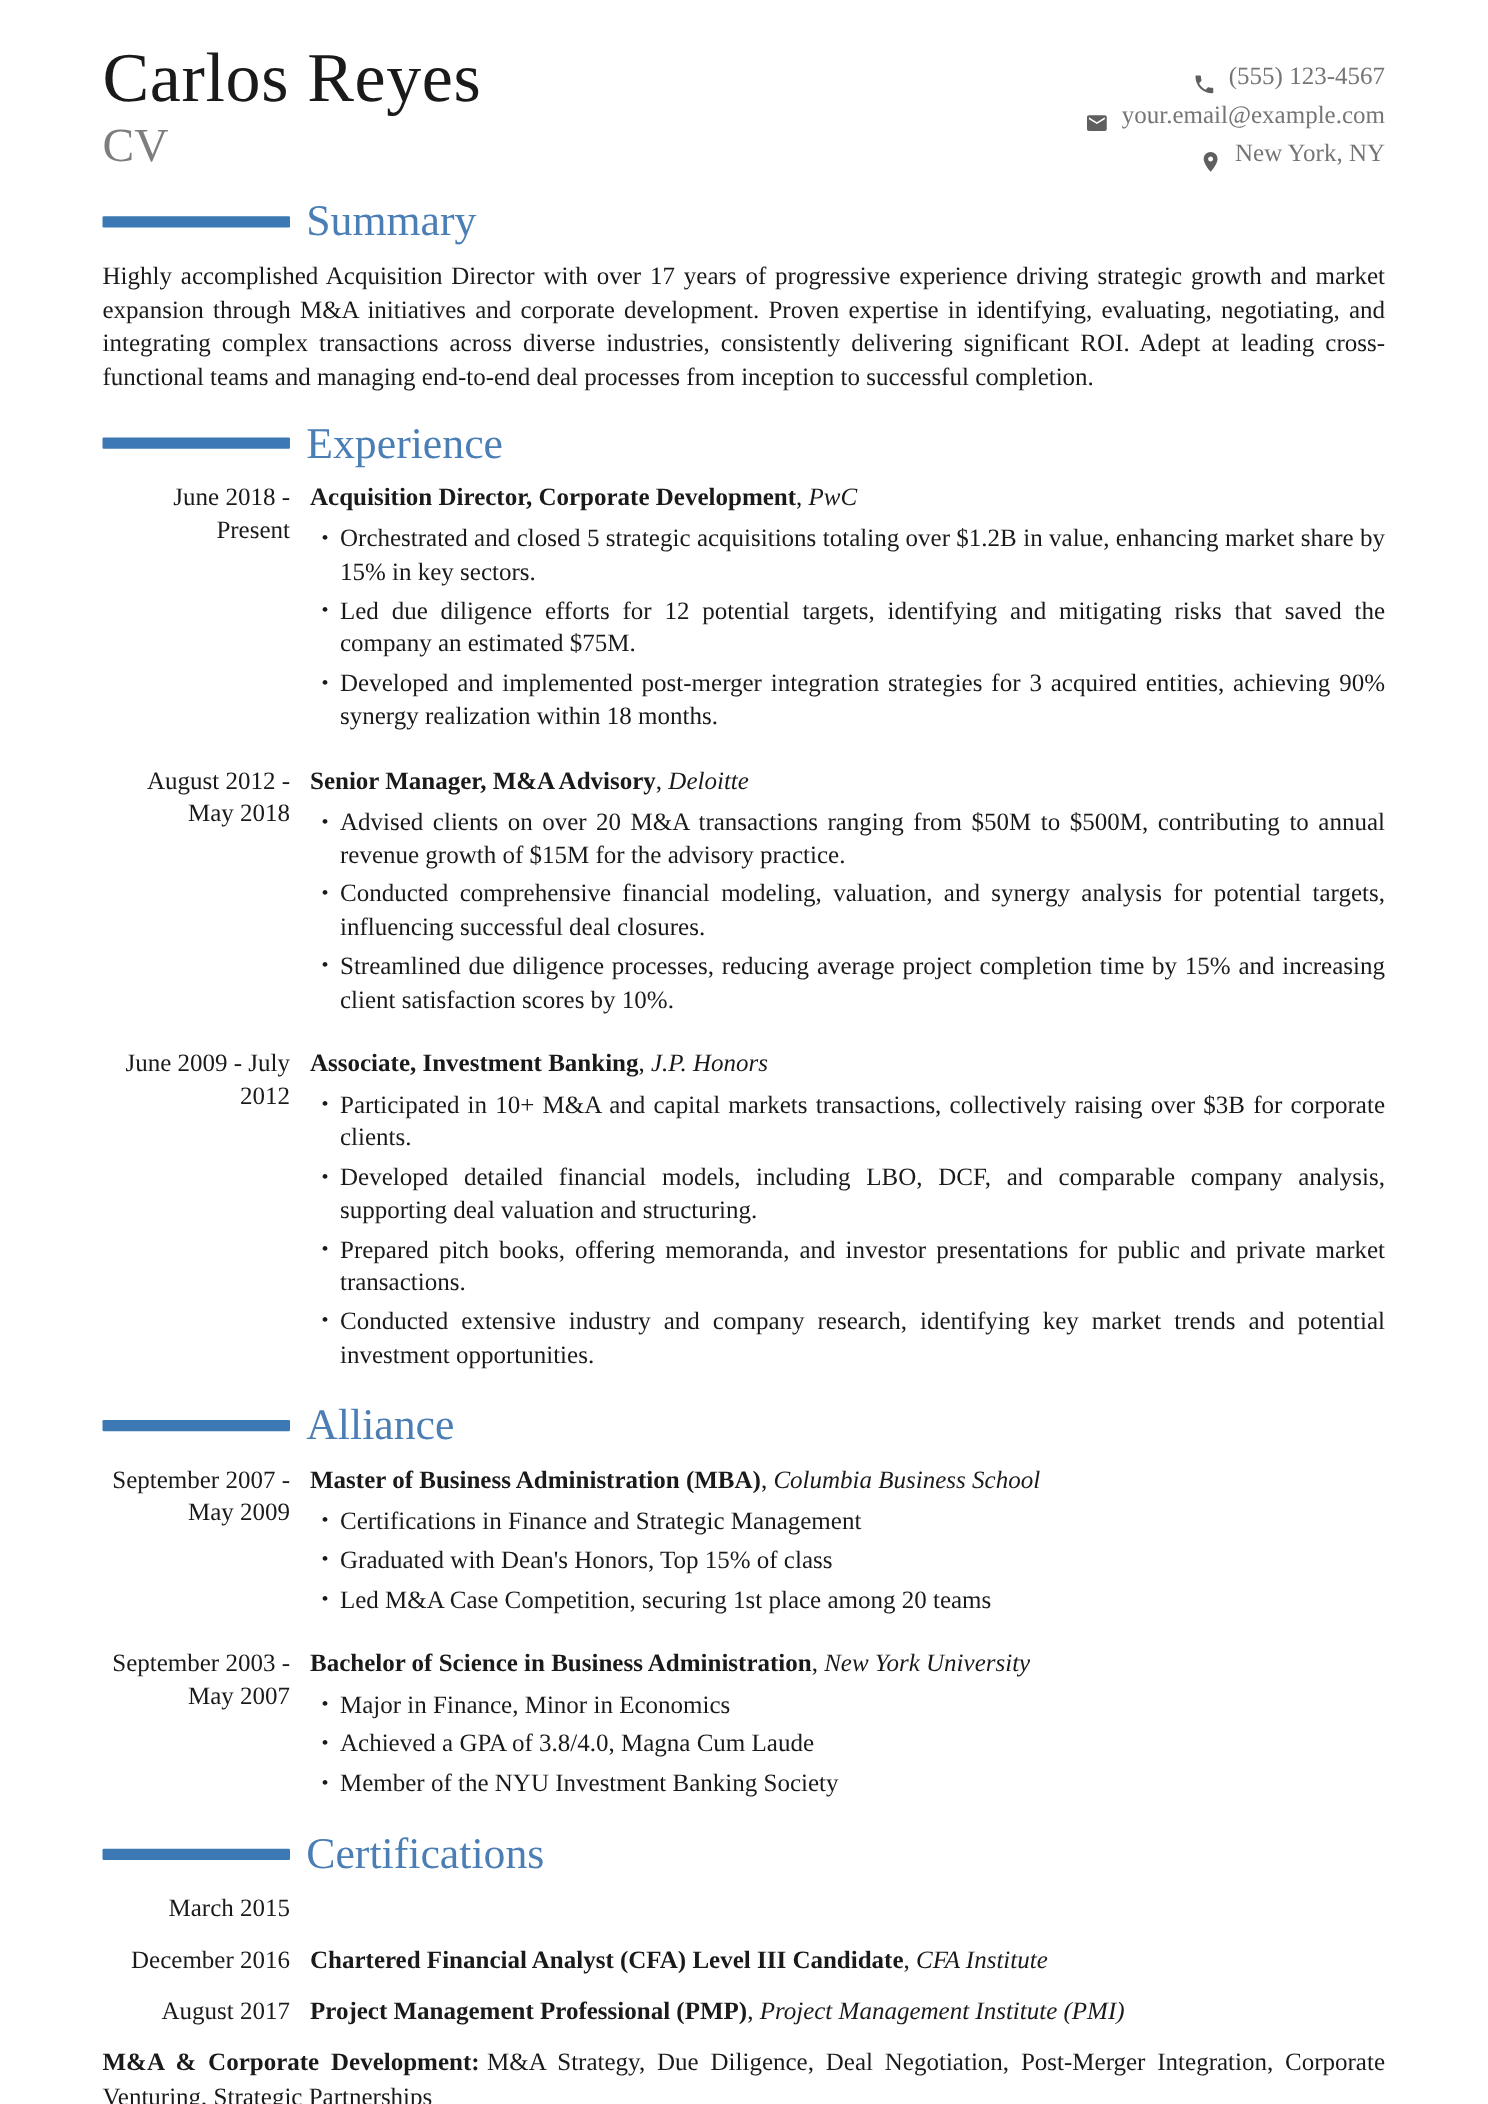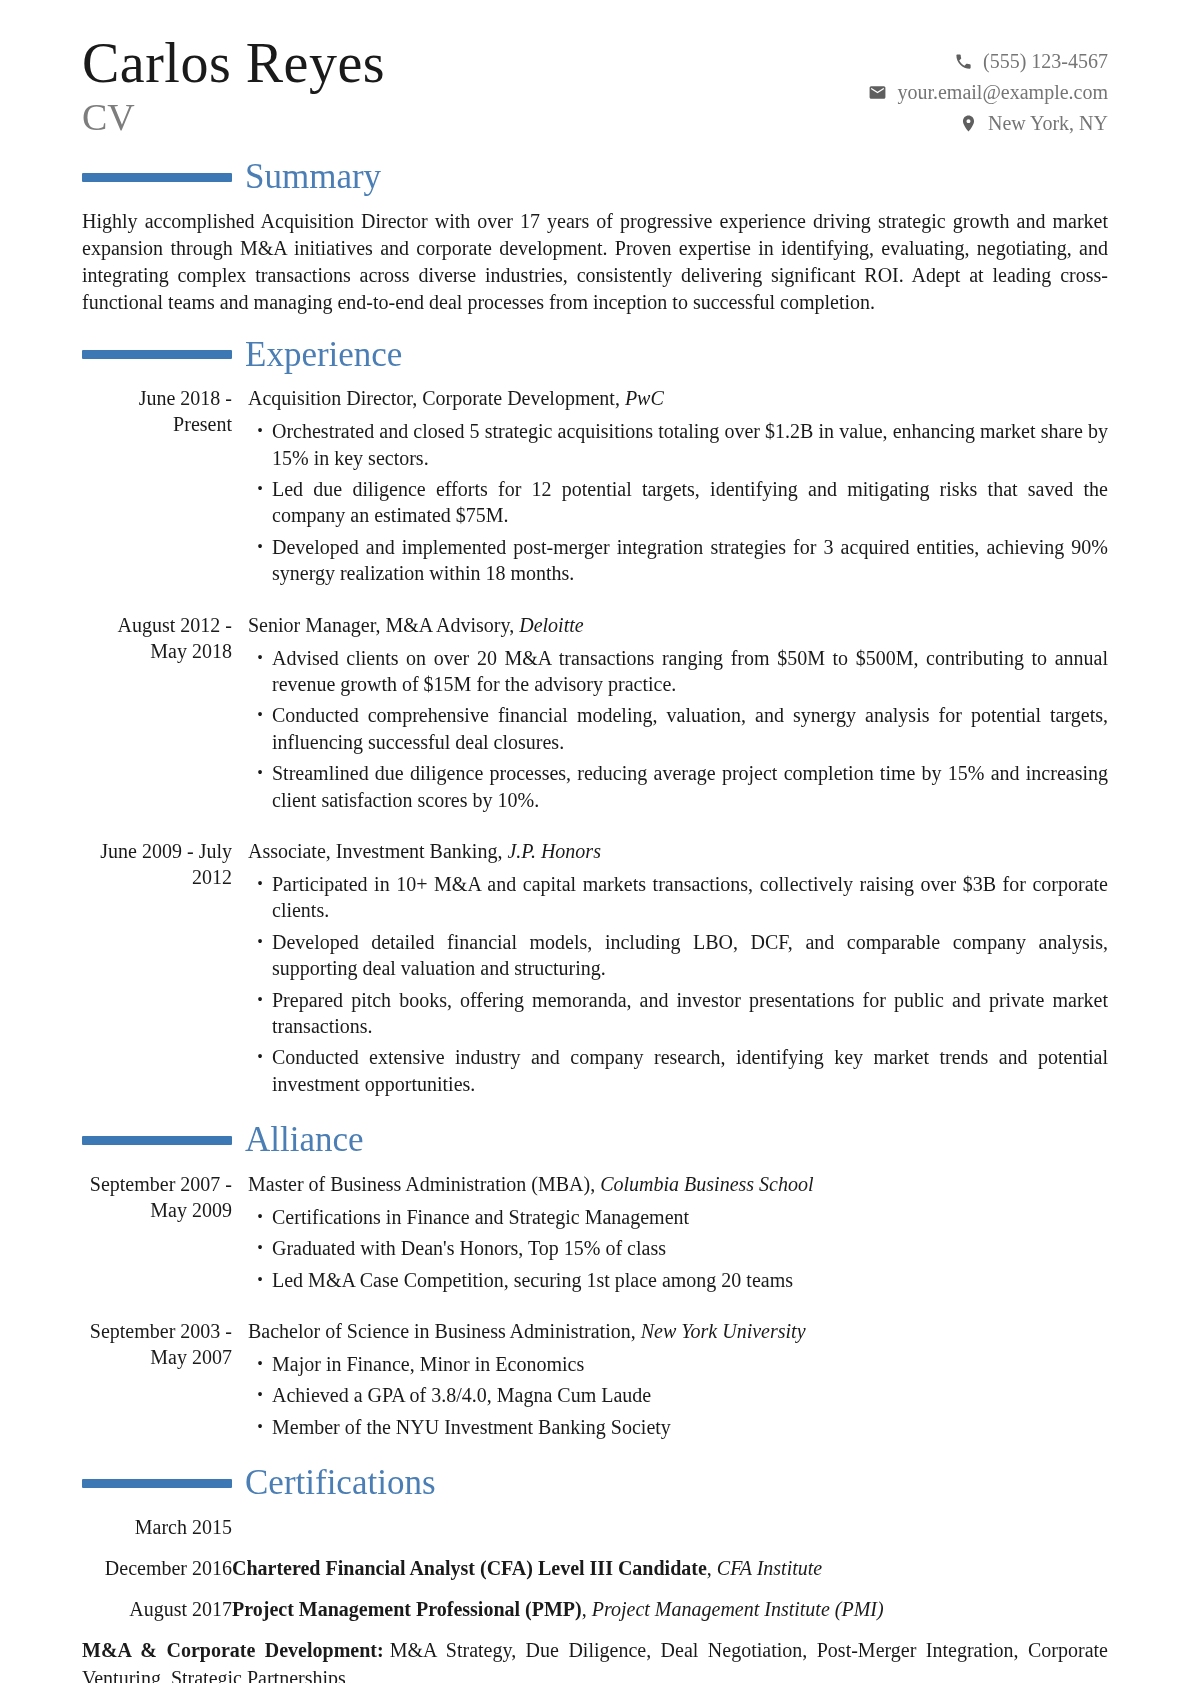--- a/index.html
+++ b/index.html
@@ -10,43 +10,43 @@
     font-family: "Liberation Serif", serif;
     color: #1a1a1a;
   }
   .page { padding: 34px 82px 40px 82px; }
 
   
   .header { display: flex; justify-content: space-between; align-items: flex-start; }
   .name { font-size: 56px; font-weight: 400; line-height: 1.05; margin: 0; letter-spacing: 0.5px; }
   .subtitle { font-size: 38px; color: #7d7d7d; line-height: 1.1; margin-top: 4px; }
   .contact { text-align: right; font-size: 20px; color: #757575; padding-top: 12px; }
-  .contact-row { display: flex; justify-content: flex-end; align-items: center; gap: 10px; line-height: 1.55; }
+  .contact-row { display: flex; justify-content: flex-end; align-items: flex-end; gap: 10px; line-height: 1.55; }
   .cicon { width: 19px; height: 19px; fill: #5f5f5f; flex: 0 0 auto; }
 
   
   .section-head { display: flex; align-items: center; gap: 13px; margin: 20px 0 12px 0; }
   .accent-bar { width: 150px; height: 9px; background: #3c78b4; border-radius: 1px; }
   .section-title { font-size: 35px; font-weight: 400; color: #4a7eb5; margin: 0; line-height: 1.05; }
 
   
   .para { font-size: 20px; line-height: 1.36; text-align: justify; hyphens: auto; margin: 0; }
 
   
   .entry { display: grid; grid-template-columns: 150px 1fr; column-gap: 16px; margin-bottom: 20px; }
   .entry-dates { text-align: right; font-size: 20px; line-height: 1.3; }
   .title-line { font-size: 20px; line-height: 1.3; margin-bottom: 7px; }
-  .entry-title { font-weight: 400; }
+  .entry-title { font-weight: 700; }
   .entry-org { font-style: italic; }
   .bullet { display: flex; margin-bottom: 5px; }
   .bullet .marker { flex: 0 0 24px; text-align: center; font-size: 16px; line-height: 1.65; color: #1a1a1a; }
   .bullet .btext { flex: 1; font-size: 20px; line-height: 1.32; text-align: justify; hyphens: auto; }
 
   
-  .cert-row { display: grid; grid-template-columns: 150px 1fr; column-gap: 0; margin-bottom: 15px; font-size: 20px; line-height: 1.3; }
+  .cert-row { display: grid; grid-template-columns: 150px 1fr; column-gap: 16px; margin-bottom: 15px; font-size: 20px; line-height: 1.3; }
   .cert-date { text-align: right; }
   .cert-name { font-weight: 700; }
   .cert-issuer { font-style: italic; }
 
   
   .skill-para { font-size: 20px; line-height: 1.38; text-align: justify; hyphens: auto; margin: 0 0 19px 0; }
   .skill-label { font-weight: 700; margin-right: 6px; }
 </style>
 </head>
 <body>

